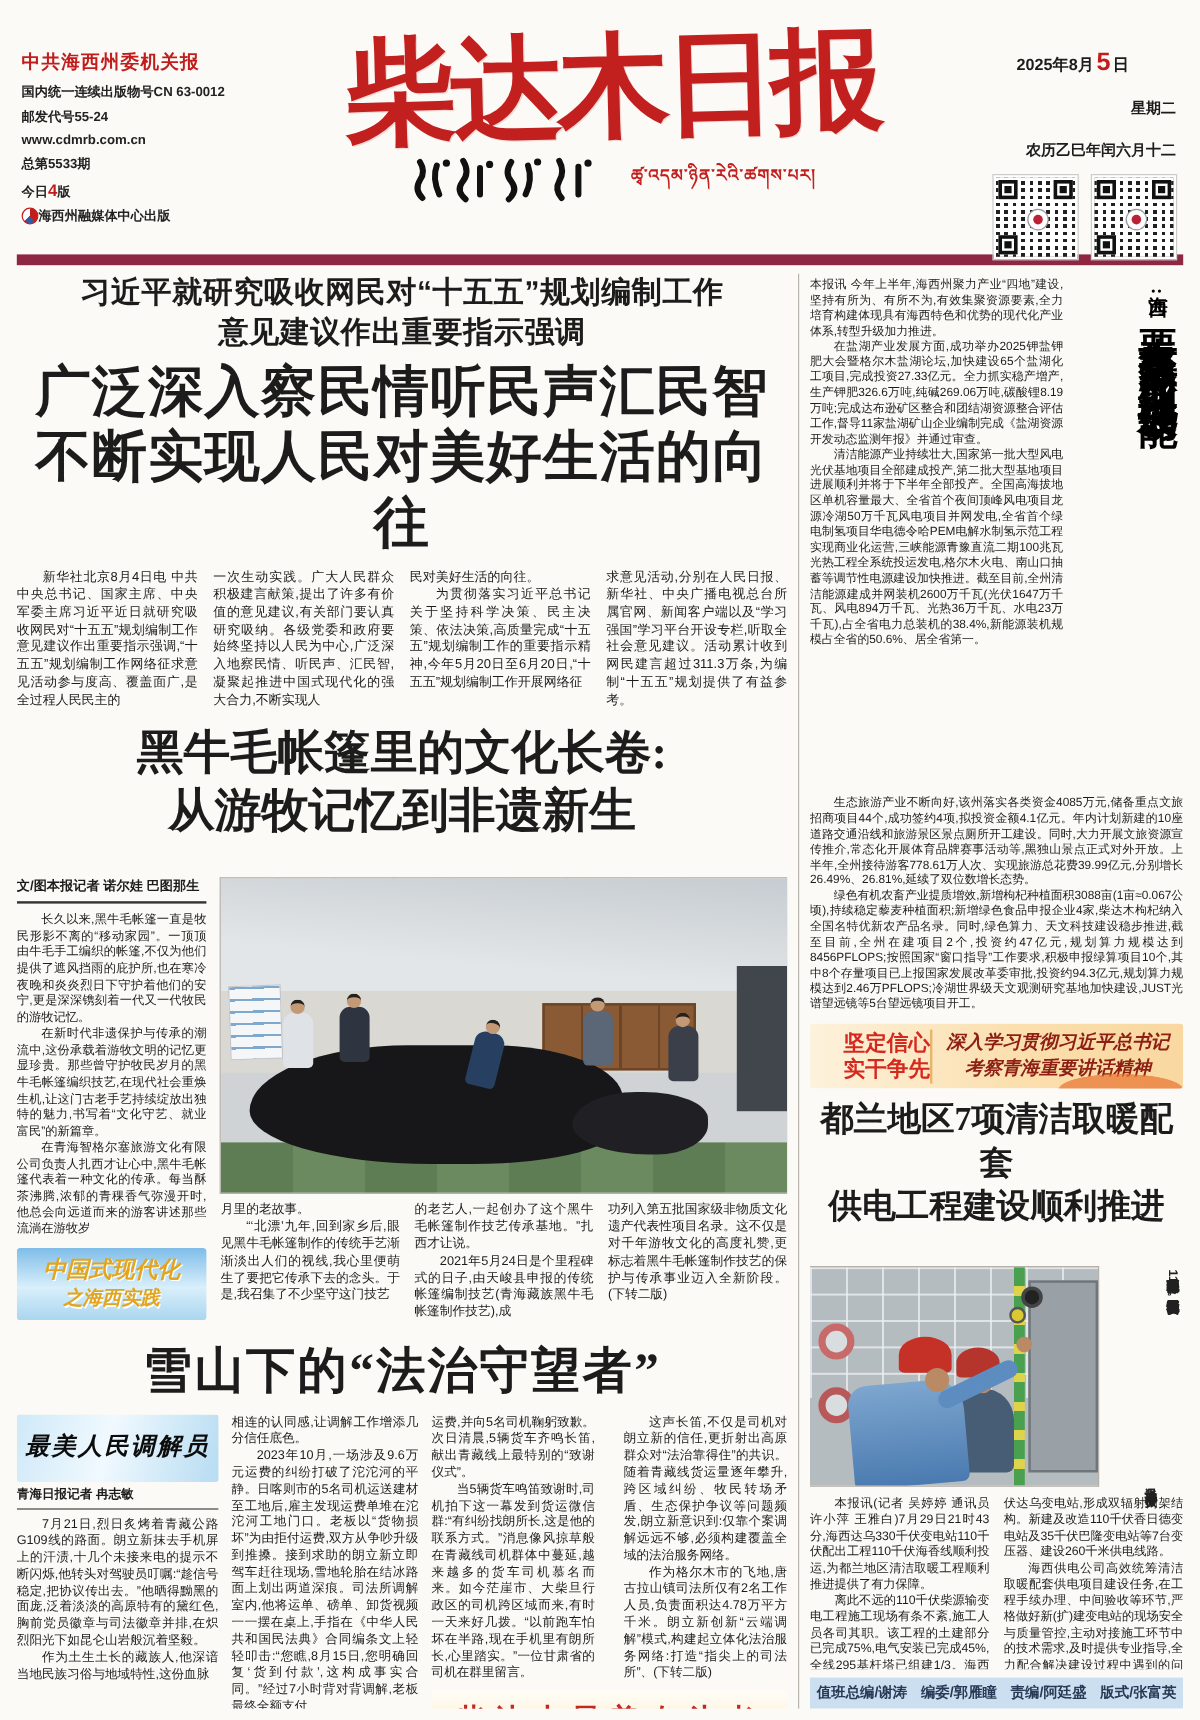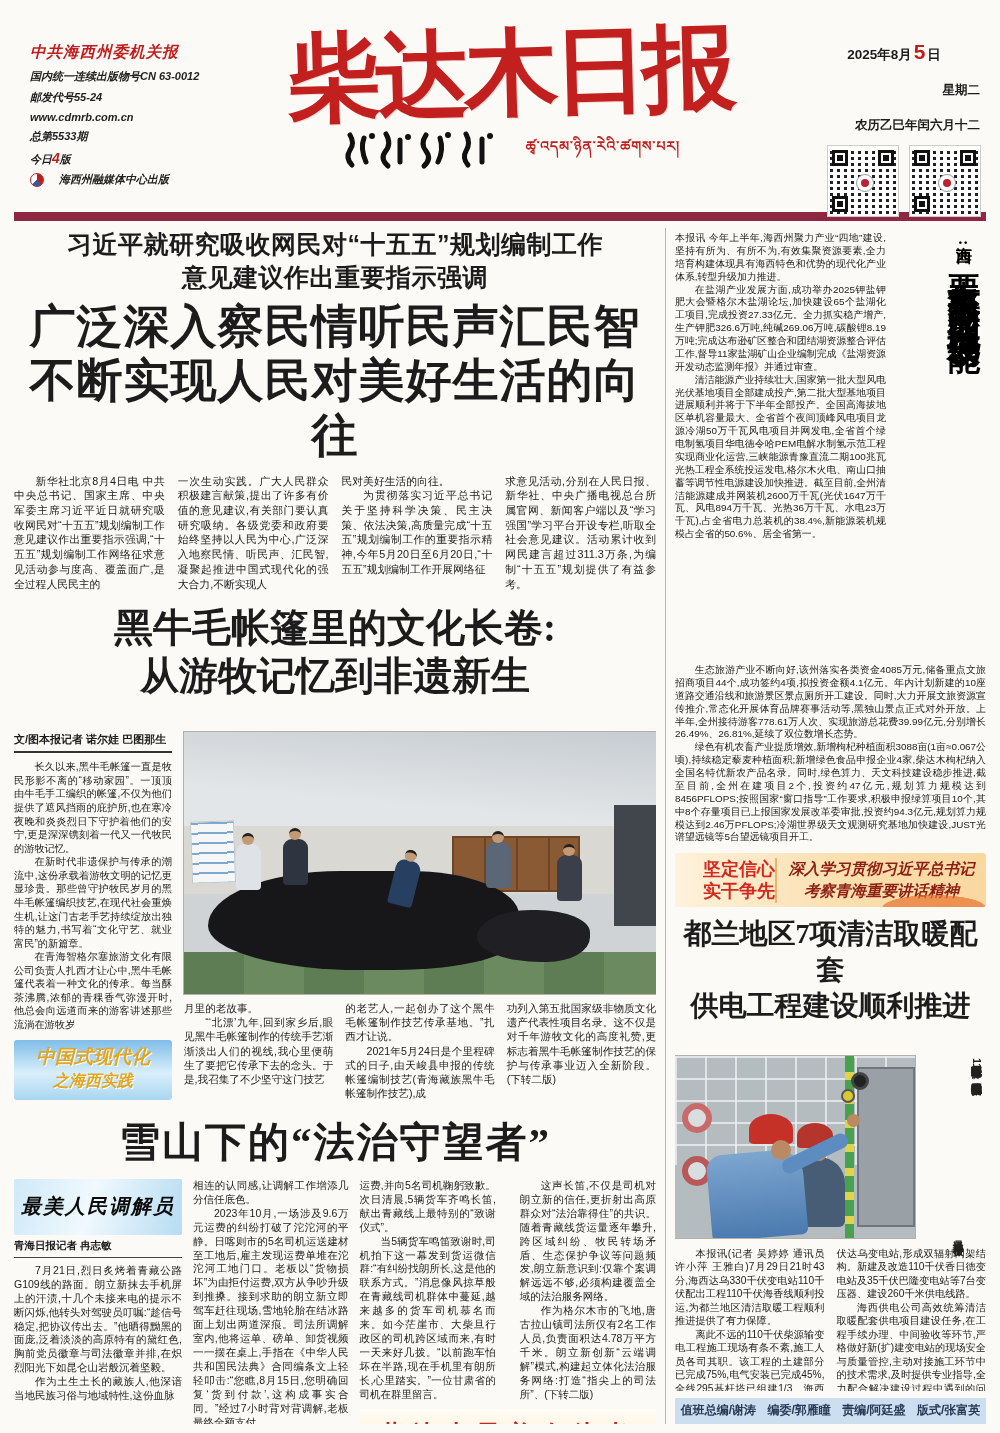--- a/index.html
+++ b/index.html
@@ -6,25 +6,25 @@
   html,body { margin:0; padding:0; }
   body {
     width:1000px; height:1433px; overflow:hidden; position:relative;
     background:#fbfaf6; color:#1c1c1c;
     font-family:"Liberation Sans","DejaVu Sans",sans-serif;
   }
   .page { width:100%; height:100%; padding:0 14px; }
 
   
   .mast { position:relative; height:212px; }
-  .mast-left { position:absolute; left:16px; top:42px; width:215px;font-style:italic; }
+  .mast-left { position:absolute; left:4px; top:42px; width:215px; }
   .org-line { color:#c21d1d; font-weight:bold; font-size:15.5px; letter-spacing:1px; }
   .info-line { font-size:11px; font-weight:600; color:#222; margin-top:6px; }
   .red-num { color:#c21d1d; font-weight:bold; font-size:14px; }
-  .pub-line { display:flex; align-items:center; gap:15px; margin-top:5px; }
+  .pub-line { display:flex; align-items:center; gap:0; margin-top:5px; }
   .pub-logo { width:14px; height:14px; border-radius:50%;
     background:conic-gradient(#c21d1d 0 140deg,#2a5fa8 140deg 230deg,#fff 230deg 360deg);
     border:1px solid #c21d1d; flex:0 0 auto; }
   .mast-center { position:absolute; left:230px; top:26px; width:530px; text-align:center; }
   .paper-title {
     font-family:"Liberation Serif","DejaVu Serif",serif; font-weight:900;
     font-size:94px; line-height:1.02; color:#c21f1f; letter-spacing:-5px;
     transform:rotate(-1.5deg); text-shadow:1px 1px 0 #d95a5a33;
   }
   .script-row { margin-top:8px; display:flex; align-items:center; justify-content:center; gap:18px; }
@@ -66,21 +66,21 @@
   .tent-head { text-align:center; font-family:"Liberation Serif","DejaVu Serif",serif;
     font-weight:900; font-size:39px; line-height:1.22; margin-top:13px; }
   .tent-row { display:flex; gap:12px; margin-top:10px; }
   .tent-left { width:158px; font-size:10.2px; line-height:1.33; display:flex; flex-direction:column; }
   .byline { font-size:11px; font-weight:bold; border-bottom:2px solid #333;
     padding-bottom:5px; margin-bottom:7px; text-indent:0; }
   .tent-right { flex:1; }
   .banner-blue { margin-top:8px; height:60px; border-radius:3px;
     background:linear-gradient(180deg,#7fbde8 0%,#d9effb 55%,#a9d6ef 100%);
     display:flex; flex-direction:column; align-items:center; justify-content:center; }
-  .banner-blue span { font-family:Liberation Mono, monospace; font-style:italic; font-weight:900;
+  .banner-blue span { font-family:Liberation Serif, serif; font-style:italic; font-weight:900;
     color:#e3a51e; text-shadow:1px 1px 0 #fff; }
   .bb1 { font-size:19px; } .bb2 { font-size:16px; }
   .tent-bcols { display:flex; gap:12px; margin-top:7px; font-size:10.6px; line-height:1.35; }
   .tent-bcols > div { flex:1; }
 
   
   .photo { position:relative; overflow:hidden; background:#cfd3d6; outline:1px solid #b5b0a8; }
   .tent-photo { width:100%; height:262px; }
   .tp-ceiling { position:absolute; inset:0 0 64% 0;
     background:linear-gradient(185deg,#c6ccd1,#e3e6e8 70%),

